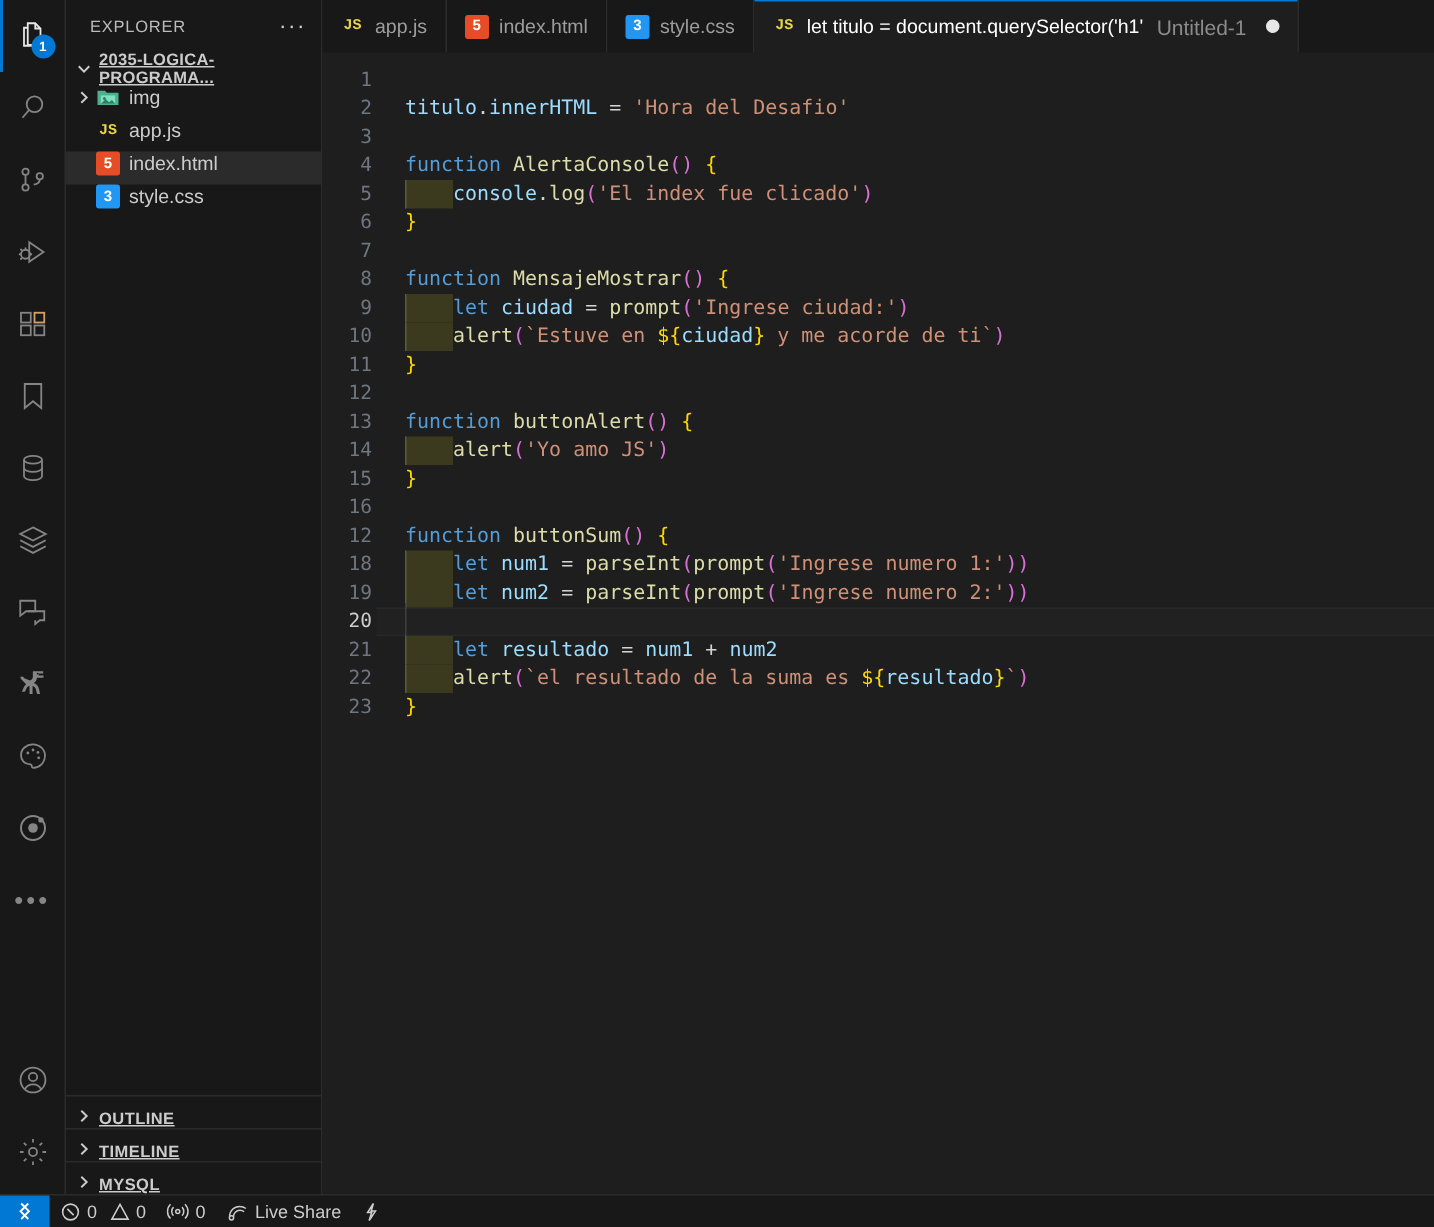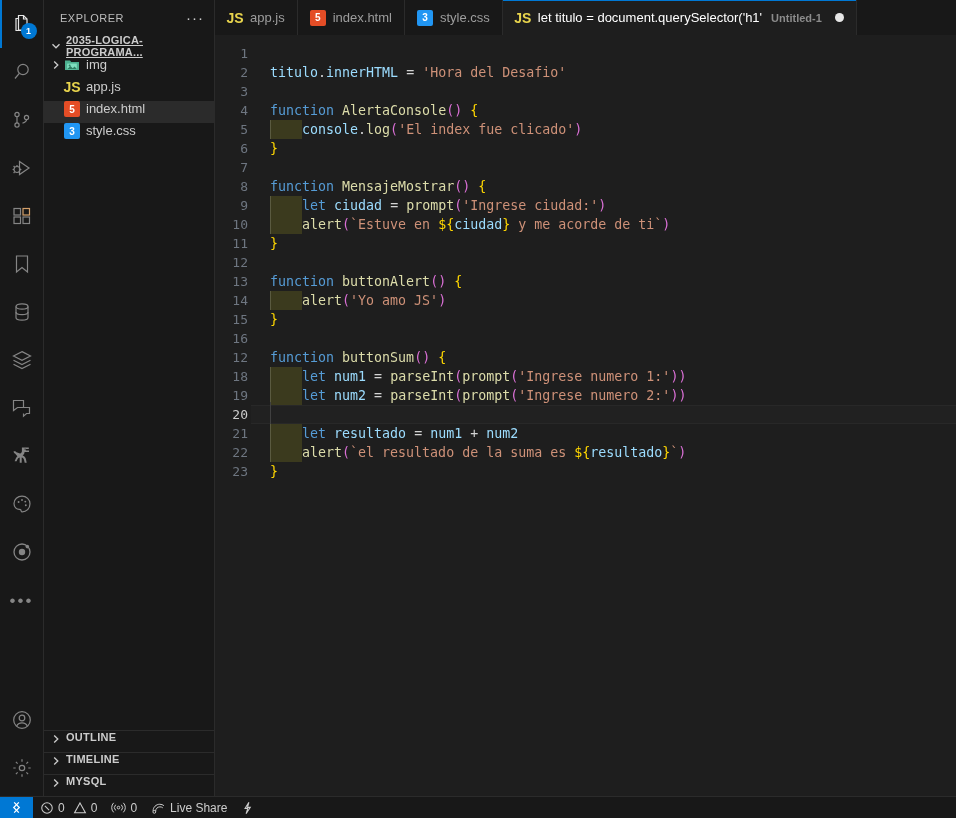--- a/index.html
+++ b/index.html
@@ -59,50 +59,50 @@
   .tree-item {
     height:22px; display:flex; font-size:13px; color:#cccccc;
     padding-left:4px; gap:0px;
   }
   .tree-item.selected { background:#2b2b2b; }
   .ficon {
     width:16px; height:16px; flex:0 0 16px; margin-right:6px;
     display:flex; align-items:center; justify-content:center;
     font-size:9px; font-weight:bold; border-radius:2px;
   }
-  .ficon.js { color:#e8d44d; font-family:Liberation Sans, sans-serif; font-size:14px; }
+  .ficon.js { color:#e8d44d; font-family:Liberation Mono, monospace; font-size:10px; }
   .ficon.html { background:#e44d26; color:#fff; font-size:10px; }
   .ficon.css { background:#2196f3; color:#fff; font-size:10px; }
   .ficon.folder { position:relative; }
   .fname { white-space:nowrap; }
 
   .sb-sections { flex:0 0 auto; }
   .sb-section {
-    height:22px; display:flex; align-items:flex-start; gap:2px;
+    height:22px; display:flex; align-items:flex-end; gap:2px;
     border-top:1px solid #2b2b2b; padding-left:4px;
-    font-size:11px; font-weight:bold; letter-spacing:.3px; color:#cccccc;
+    font-size:11px; font-weight:bold; letter-spacing:.3px; color:#cccccc;text-decoration:underline;
   }
 
   
   .editor-area { flex:1 1 auto; display:flex; flex-direction:column; background:#1e1e1e; min-width:0; }
   .tabbar { height:35px; flex:0 0 35px; background:#181818; display:flex; align-items:stretch; position:relative; }
   .tabbar::after { content:""; position:absolute; left:0; right:0; bottom:0; height:0; }
   .tab {
     display:flex; align-items:center; gap:7px; padding:0 12px;
     font-size:13px; color:#9d9d9d; background:#181818;
     border-right:1px solid #2b2b2b; position:relative; white-space:nowrap;
   }
   .tab.active {
     background:#1e1e1e; color:#ffffff;
   }
   .tab.active::before {
     content:""; position:absolute; left:0; right:0; top:0; height:1px; background:#0078d4;
   }
   .tab .ficon { margin-right:0; }
-  .tab-desc { font-size:11px; color:#8b8b8b; margin-left:2px;font-weight:bold; }
+  .tab-desc { font-size:14px; color:#8b8b8b; margin-left:2px; }
   .dirty-dot { width:9px; height:9px; border-radius:50%; background:#e7e7e7; margin-left:6px; flex:0 0 9px; }
   .tabs-filler { flex:1 1 auto; background:#181818; border-bottom:0; }
 
   .code-wrap { flex:1 1 auto; position:relative; overflow:hidden; background:#1e1e1e; }
   .code {
     position:relative;
     font-family:"DejaVu Sans Mono", monospace;
     font-size:13.3px; line-height:19px;
     padding-top:9px;
   }

